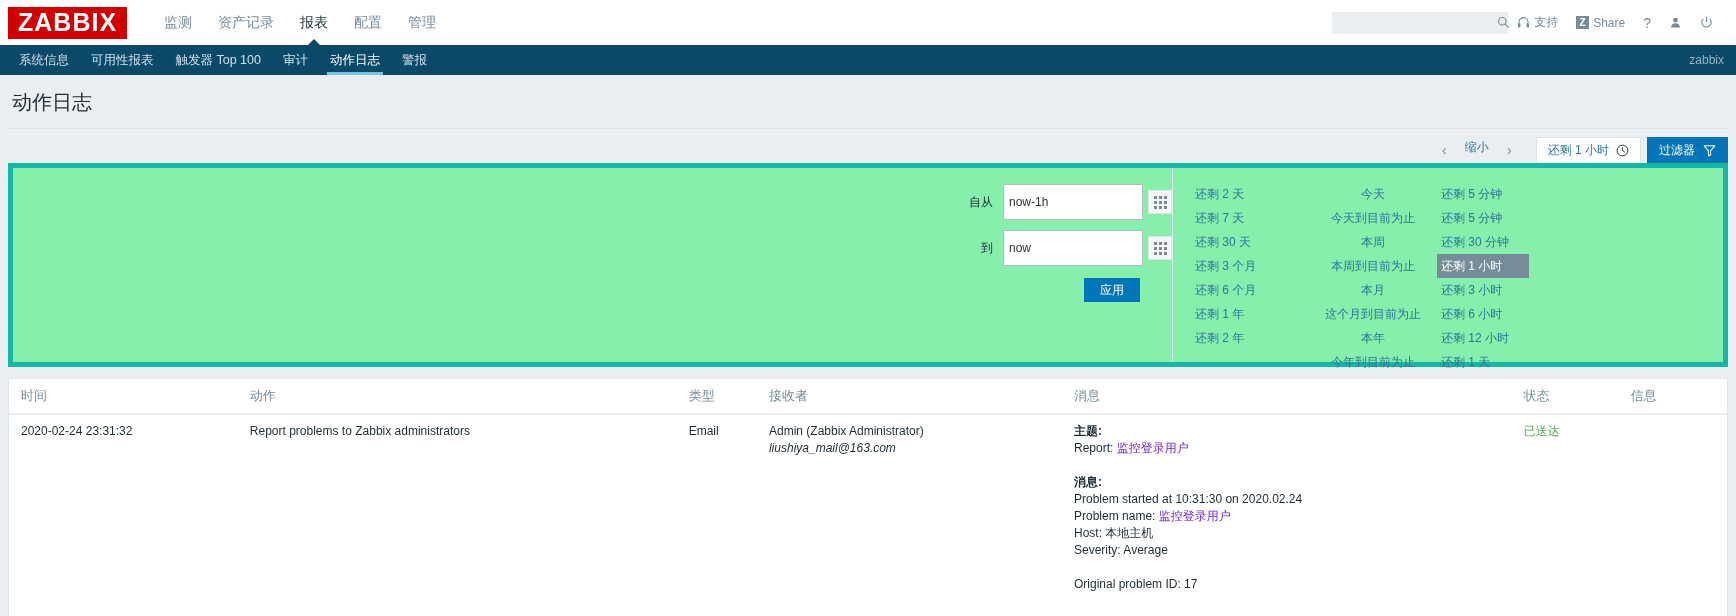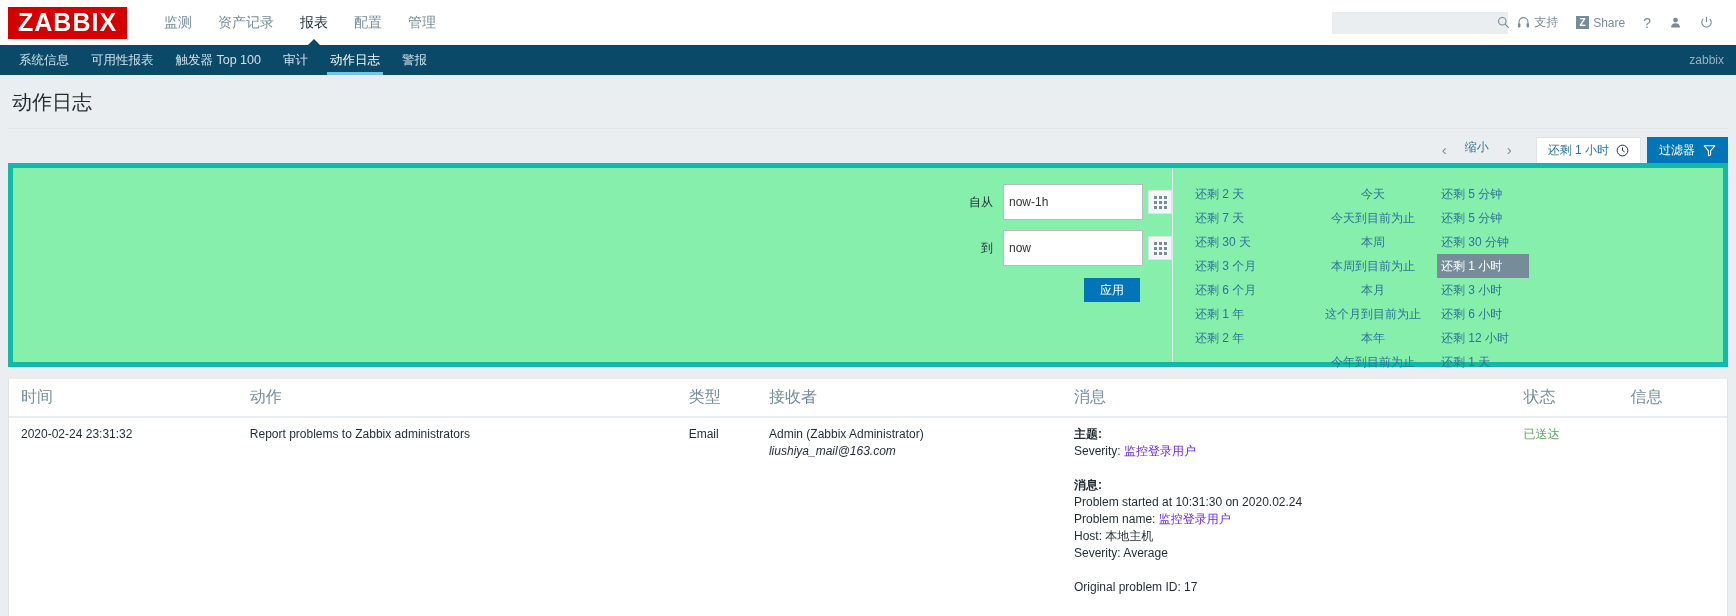--- a/index.html
+++ b/index.html
@@ -304,21 +304,21 @@
     margin: 12px 8px 0 8px;
     height: 275px;
     position: relative;
     overflow: hidden;
   }
   table { width: 100%; border-collapse: collapse; table-layout: fixed; }
   thead th {
     text-align: left;
     font-weight: normal;
     color: #768d99;
-    font-size: 16px;
+    font-size: 13px;
     padding: 8px 0 8px 0;
     border-bottom: 2px solid #ebeef0;
   }
   tbody td {
     vertical-align: top;
     padding: 8px 0 8px 0;
     font-size: 12px;
     color: #1f2c33;
     line-height: 17px;
   }
@@ -530,21 +530,21 @@
         <tr>
           <td class="c-time">2020-02-24 23:31:32</td>
           <td class="c-action">Report problems to Zabbix administrators</td>
           <td class="c-type">Email</td>
           <td class="c-recip">
             <span>Admin (Zabbix Administrator)</span>
             <span class="recip-mail">liushiya_mail@163.com</span>
           </td>
           <td class="c-msg">
             <div class="msg-label">主题:</div>
-            <div><span>Severity: </span><a class="msg-link">监控登录用户</a></div>
+            <div><span>Report: </span><a class="msg-link">监控登录用户</a></div>
             <div class="blank-line"></div>
             <div class="msg-label">消息:</div>
             <div>Problem started at 10:31:30 on 2020.02.24</div>
             <div><span>Problem name: </span><a class="msg-link">监控登录用户</a></div>
             <div>Host: 本地主机</div>
             <div>Severity: Average</div>
             <div class="blank-line"></div>
             <div>Original problem ID: 17</div>
           </td>
           <td class="c-status">

